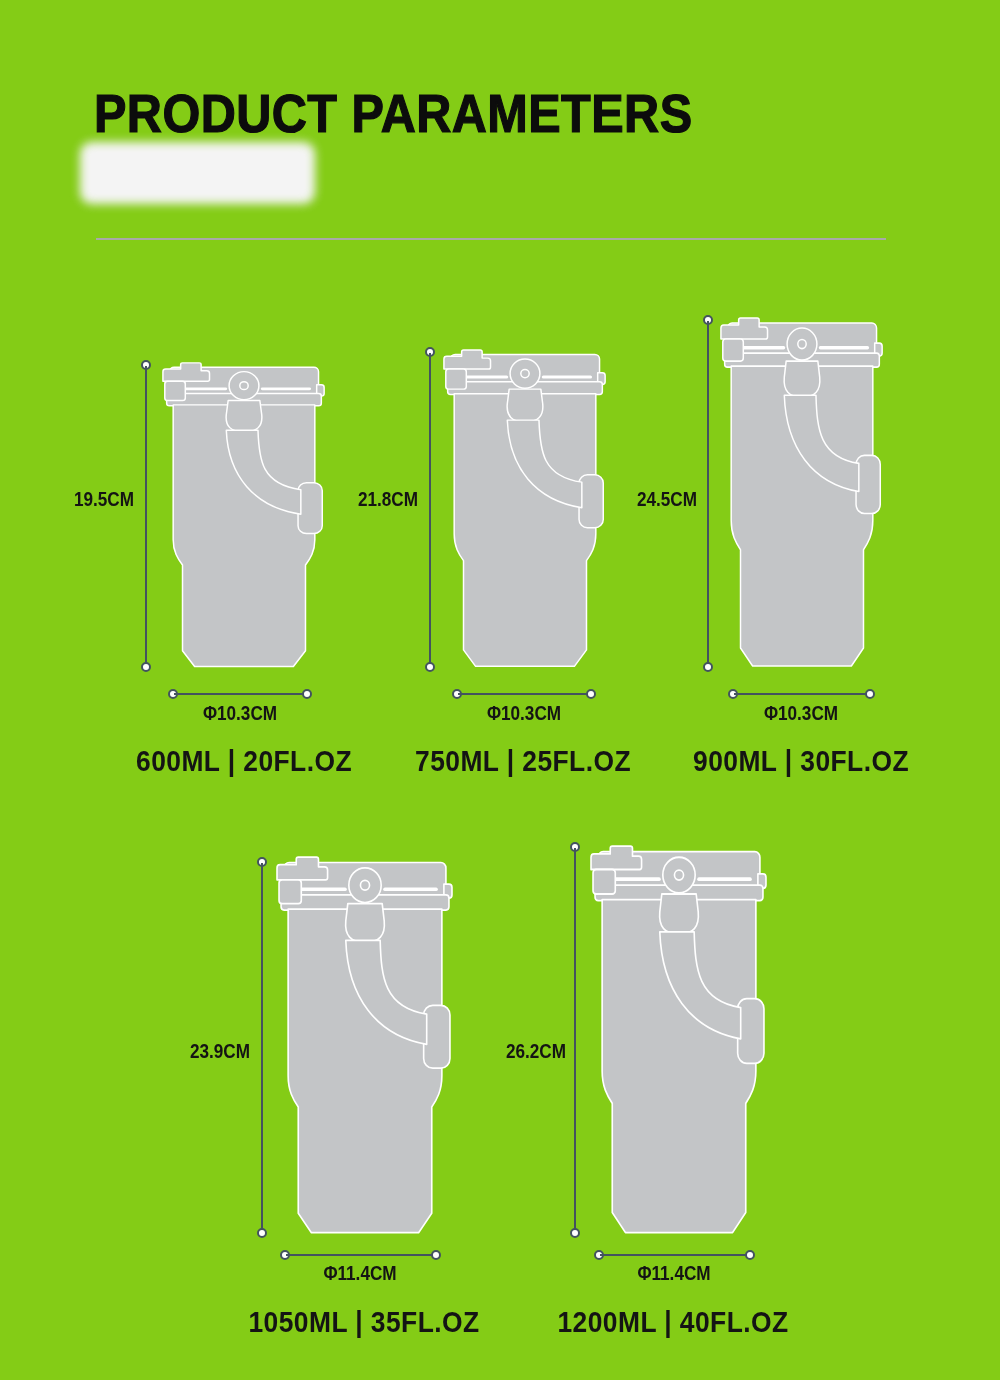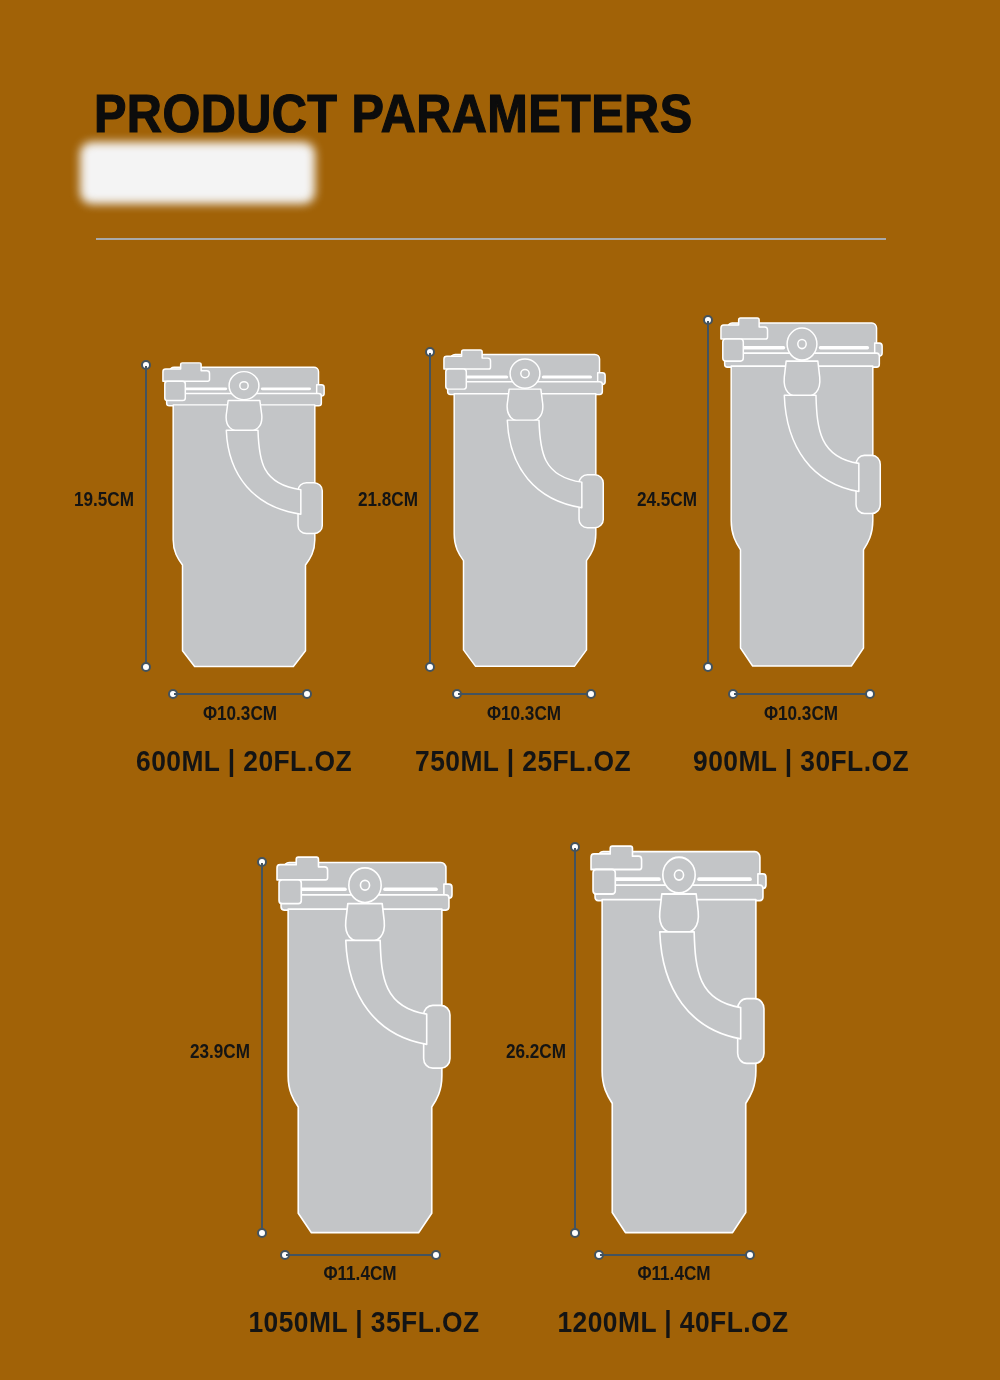--- a/index.html
+++ b/index.html
@@ -1,17 +1,17 @@
 <!DOCTYPE html>
 <html><head>
 <meta charset="utf-8">
 <style>
   html,body{margin:0;padding:0;background:#ffffff;}
   #page{
-    position:relative;width:1000px;height:1380px;background:#a16207;overflow:hidden;
+    position:relative;width:1000px;height:1380px;background:#84cc16;overflow:hidden;
     font-family:"Liberation Sans",sans-serif;
     --line:#43535f;--text:#141414;--cup:#c3c5c7;
   }
   .title{
     position:absolute;left:94px;top:84px;font-size:54px;line-height:1.1;
     font-weight:700;letter-spacing:.5px;color:#0c0c0c;white-space:nowrap;
     transform:scaleX(.9);transform-origin:0 0;-webkit-text-stroke:1.2px #0c0c0c;
   }
   .faded-blob{
     position:absolute;left:80px;top:142px;width:235px;height:62px;border-radius:12px;

